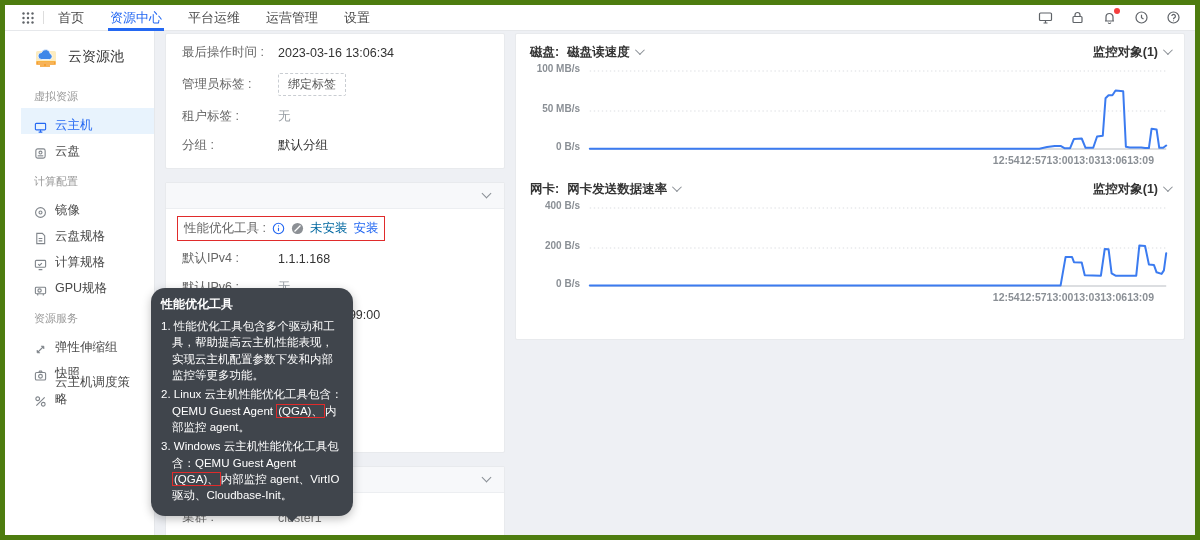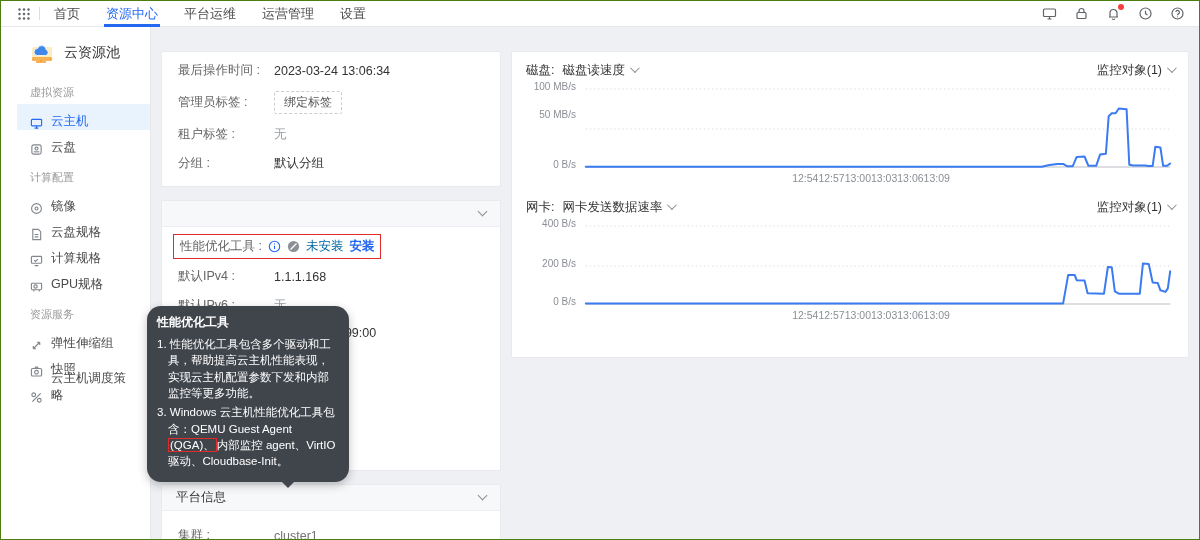--- a/index.html
+++ b/index.html
@@ -1,18 +1,18 @@
 <!DOCTYPE html>
 <html><head>
 <meta charset="utf-8">
 <style>
   * { margin:0; padding:0; box-sizing:border-box; }
   html,body { width:1200px; height:540px; }
   body { font-family:"Liberation Sans", sans-serif; background:#fff; }
-  .page { width:1200px; height:540px; border:1px solid #4d7c0f; background:#eef0f4; overflow:hidden; display:flex; flex-direction:column; }
+  .page { width:1200px; height:540px; border:5px solid #4d7c0f; background:#eef0f4; overflow:hidden; display:flex; flex-direction:column; }
 
   
   .topbar { height:26px; background:#fff; border-bottom:1px solid #e6e8eb; display:flex; align-items:center; padding:0 10px; flex:0 0 26px; }
   .appgrid { width:14px; height:14px; margin:0 8px 0 6px; cursor:pointer; }
   .topdivider { width:1px; height:13px; background:#ddd; margin-right:14px; }
   .nav-item { font-size:13px; color:#4a4a4a; height:26px; line-height:25px; margin-right:26px; cursor:pointer; position:relative; white-space:nowrap; }
   .nav-item.active { color:#2468f2; }
   .nav-item.active::after { content:""; position:absolute; left:-2px; right:-2px; bottom:0; height:3px; background:#2468f2; }
   .top-icons { margin-left:auto; display:flex; align-items:center; gap:17px; padding-right:4px; }
   .top-icon { width:15px; height:15px; position:relative; cursor:pointer; color:#5f6368; }
@@ -22,61 +22,61 @@
   .main { flex:1; display:flex; min-height:0; }
   .sidebar { width:150px; background:#fff; border-right:1px solid #e6e8eb; padding-top:12px; flex:0 0 150px;padding-left:16px; }
   .pool-header { display:flex; align-items:center; gap:9px; padding:2px 12px 6px 12px; }
   .pool-title { font-size:14px; color:#333; }
   .side-section { font-size:11px; color:#999; padding:0 13px; margin:14px 0 4px; }
   .side-item { height:26px; display:flex; align-items:flex-end; gap:8px; padding:0 13px; font-size:12.5px; color:#4a4a4a; cursor:pointer; }
   .side-item .s-ico { color:#81868c; display:flex; }
   .side-item.active { background:#e8f3fd; color:#2468f2; }
   .side-item.active .s-ico { color:#2468f2; }
 
-  .content { flex:1; padding:2px 10px 16px 10px; display:flex; gap:10px; position:relative; min-width:0;margin-top:22px; }
+  .content { flex:1; padding:2px 10px 16px 10px; display:flex; gap:10px; position:relative; min-width:0; }
   .left-col { width:340px; flex:0 0 340px; display:flex; flex-direction:column; gap:13px; }
   .card { background:#fff; border:1px solid #e8eaed; border-radius:2px; }
   .card-body { padding:4px 16px 8px 16px; }
   .card-head { height:26px; background:#f7f8fa; border-bottom:1px solid #eceef1; display:flex; align-items:center; padding:0 14px; font-size:12.5px; color:#333; }
   .chev { width:7px; height:7px; border-right:1.5px solid #8a8f95; border-bottom:1.5px solid #8a8f95; transform:rotate(45deg) translateY(-2px); display:inline-block; margin-left:6px; }
   .card-head .chev { margin-left:auto; transform:rotate(45deg); margin-top:-4px; }
 
   .f-row { display:flex; align-items:center; padding:6px 0; font-size:12.5px; min-height:26px; }
   .f-label { width:96px; flex:0 0 96px; color:#666; }
   .f-val { color:#333; }
   .f-val.muted { color:#9aa0a6; }
   .f-val.link { color:#737373; cursor:pointer; }
   .tag-btn { font-size:12px; color:#595959; background:#fff; border:1px dashed #c9cdd2; border-radius:2px; padding:2px 9px; cursor:pointer; }
 
   .perf-row { display:inline-flex; align-items:center; gap:6px; border:1px solid #e02b2b; padding:3px 6px; margin:3px 0 3px -5px; font-size:12.5px; }
   .perf-label { color:#666; }
   .perf-status { color:#0369a1; }
-  .perf-link { color:#2468f2; cursor:pointer;font-weight:bold; }
+  .perf-link { color:#2468f2; cursor:pointer; }
 
   
   .tooltip { position:absolute; left:-15px; top:105px; width:202px; background:#40454c; color:#fff; border-radius:14px; padding:8px 10px 9px 10px; font-size:11.5px; line-height:1.42; z-index:30; box-shadow:0 3px 10px rgba(0,0,0,.25); }
   .tooltip-title { font-size:12px; font-weight:bold; margin-bottom:5px; }
   .tip-item { padding-left:11px; text-indent:-11px; margin-bottom:3px; }
   .hl-red { border:1px solid #e02b2b; padding:0 1px; }
   .tooltip-arrow { position:absolute; bottom:-6px; left:135px; width:0; height:0; border-left:6px solid transparent; border-right:6px solid transparent; border-top:6px solid #40454c; }
 
   
-  .right-col { flex:1; min-width:0; }
+  .right-col { flex:1; min-width:0;font-weight:bold; }
   .charts-card { background:#fff; border:1px solid #e8eaed; border-radius:2px; height:307px; padding:10px 14px 0 14px; }
   .chart-block { margin-bottom:14px; }
   .chart-head { display:flex; align-items:center; font-size:12.5px; color:#333; }
   .chart-cat { margin-right:8px; }
   .metric-select, .monitor-select { display:flex; align-items:center; cursor:pointer; color:#333; }
   .metric-select .chev, .monitor-select .chev { margin-left:5px; margin-top:-2px; }
   .monitor-select { margin-left:auto; }
   .chart-wrap { position:relative; height:104px; margin-top:2px; }
   .ylab { position:absolute; left:0; width:50px; text-align:right; font-size:10px; color:#8a8f95; }
   .plot { position:absolute; left:58px; right:2px; top:4px; height:84px; }
   .plot svg { display:block; width:100%; height:84px; }
-  .xticks { position:absolute; left:58px; right:16px; top:91px; display:flex; justify-content:center; font-size:10.5px; color:#8a8f95; }
+  .xticks { position:absolute; left:58px; right:16px; top:91px; display:flex; justify-content:flex-end; font-size:10.5px; color:#8a8f95; }
 
   .ico-svg { display:block; }
 </style>
 </head>
 <body>
 
 <div class="page">
 
   <div class="topbar">
     <svg class="appgrid" viewBox="0 0 14 14">
@@ -236,21 +236,21 @@
       </div>
     </div>
 
     <div class="content">
       <div class="left-col">
 
         <div class="card">
           <div class="card-body">
             <div class="f-row">
               <span class="f-label">最后操作时间 :</span>
-              <span class="f-val">2023-03-24 13:06:34</span>
+              <span class="f-val">2023-03-16 13:06:34</span>
             </div>
             <div class="f-row">
               <span class="f-label">管理员标签 :</span>
               <button class="tag-btn">绑定标签</button>
             </div>
             <div class="f-row">
               <span class="f-label">租户标签 :</span>
               <span class="f-val muted">无</span>
             </div>
             <div class="f-row">
@@ -306,20 +306,21 @@
             </div>
             <div class="f-row">
               <span class="f-label">端口转发 :</span>
               <span class="f-val muted">无</span>
             </div>
           </div>
 
           <div class="tooltip">
             <div class="tooltip-title">性能优化工具</div>
             <div class="tip-item">1. 性能优化工具包含多个驱动和工具，帮助提高云主机性能表现，实现云主机配置参数下发和内部监控等更多功能。</div>
+            <div class="tip-item"><span>2. Linux 云主机性能优化工具包含：QEMU Guest Agent </span><span class="hl-red">(QGA)、</span><span>内部监控 agent。</span></div>
             <div class="tip-item"><span>3. Windows 云主机性能优化工具包含：QEMU Guest Agent </span><span class="hl-red">(QGA)、</span><span>内部监控 agent、VirtIO 驱动、Cloudbase-Init。</span></div>
             <div class="tooltip-arrow"></div>
           </div>
         </div>
 
         <div class="card">
           <div class="card-head">
             <span>平台信息</span>
             <span class="chev"></span>
           </div>
@@ -346,21 +347,21 @@
                   <span>磁盘读速度</span>
                   <span class="chev"></span>
                 </span>
               <span class="monitor-select">
                   <span>监控对象(1)</span>
                   <span class="chev"></span>
                 </span>
             </div>
             <div class="chart-wrap">
               <span class="ylab" style="top:0;">100 MB/s</span>
-              <span class="ylab" style="top:28px;">50 MB/s</span>
+              <span class="ylab" style="top:40px;">50 MB/s</span>
               <span class="ylab" style="top:78px;">0 B/s</span>
               <div class="plot">
                   <svg viewBox="0 0 650 84" preserveAspectRatio="none">
                     <line x1="2" y1="4" x2="648" y2="4" stroke="#d9dbdf" stroke-width="1" stroke-dasharray="1.5 3"></line>
                     <line x1="2" y1="44" x2="648" y2="44" stroke="#d9dbdf" stroke-width="1" stroke-dasharray="1.5 3"></line>
                     <line x1="2" y1="82" x2="648" y2="82" stroke="#d0d3d7" stroke-width="1.5"></line>
                     <polyline points="2.0,81.7 505.9,81.7 514.5,80.0 523.1,78.9 529.6,78.9 533.9,81.2 540.3,81.2 544.6,71.9 553.3,71.5 557.6,80.8 566.2,80.8 570.5,69.5 576.9,68.7 580.0,31.3 583.4,28.2 587.7,28.2 591.2,23.5 599.8,24.3 602.8,79.7 607.1,80.4 620.0,80.4 624.3,81.1 628.6,81.1 631.6,61.7 637.2,62.5 640.2,80.8 644.6,80.8 648.0,78.5" fill="none" stroke="#3b7bf0" stroke-width="2" stroke-linejoin="round" stroke-linecap="round" vector-effect="non-scaling-stroke"></polyline>
                   </svg>
                 </div>
               <div class="xticks">

